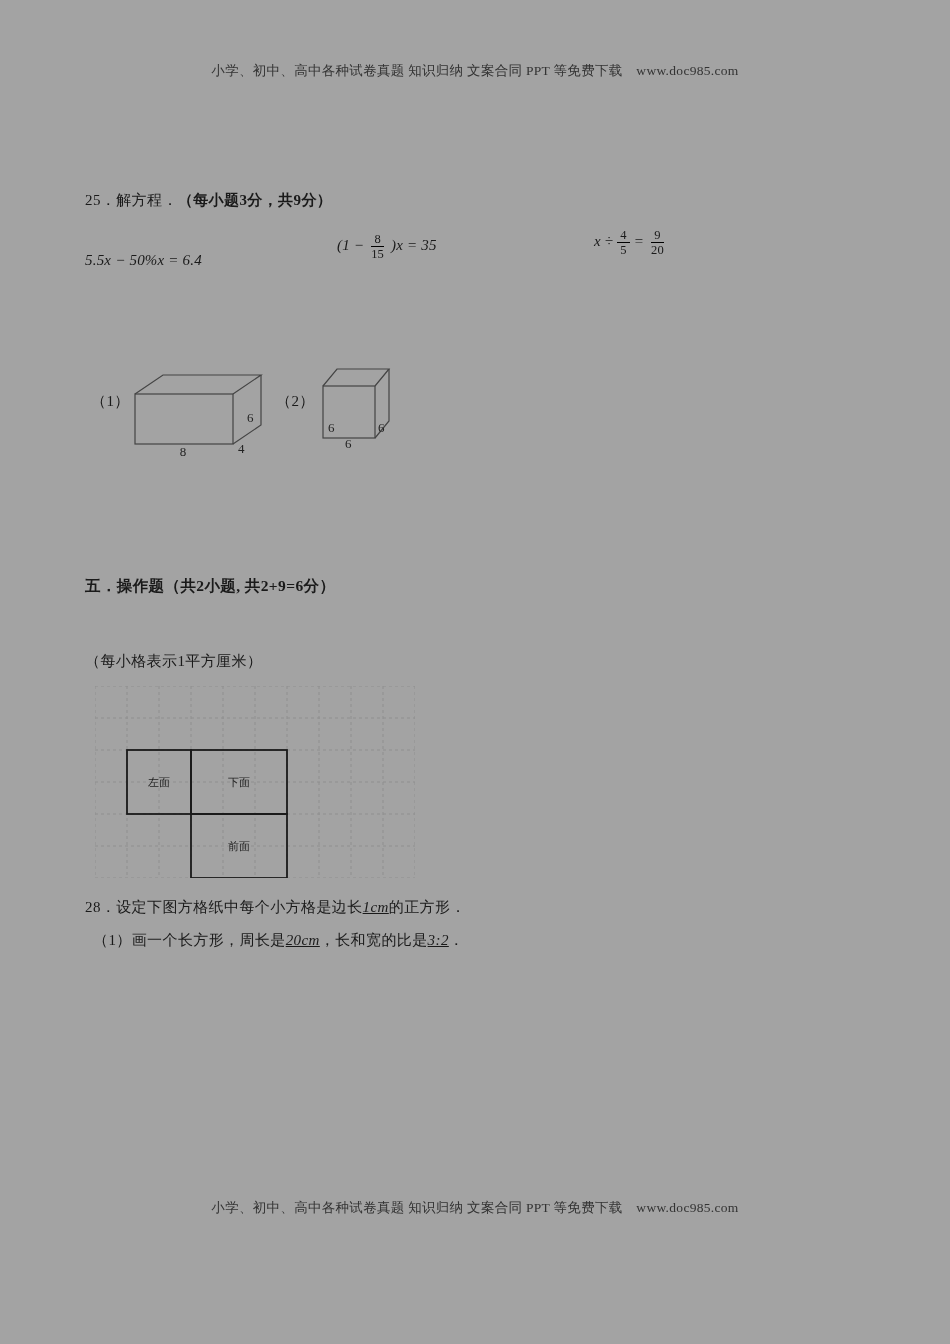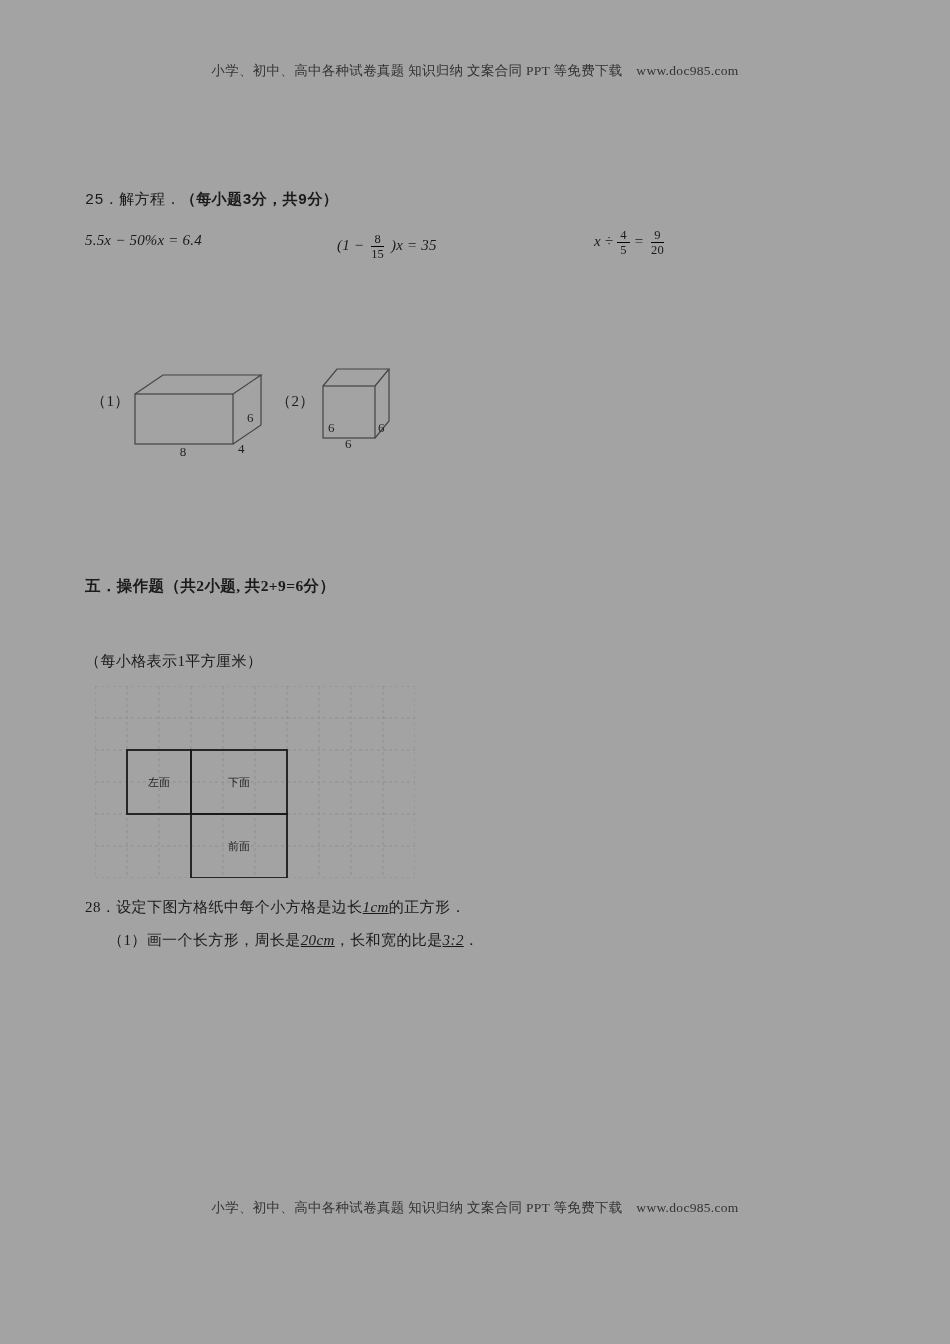--- a/index.html
+++ b/index.html
@@ -27,25 +27,25 @@
   .frac .den{padding:0 3px;}
   svg text{font-family:"Liberation Serif","DejaVu Serif",serif;}
 </style>
 </head>
 <body>
 
 <div class="page">
 
   <div class="abs centered hdr" style="top:62px;">小学、初中、高中各种试卷真题 知识归纳 文案合同 PPT 等免费下载　www.doc985.com</div>
 
-  <div class="abs qtext" style="left:85px;top:189px;font-family:Liberation Mono, monospace;">
+  <div class="abs qtext" style="left:85px;top:189px;">
     <span>25．解方程．</span><span class="bold">（每小题3分，共9分）</span>
   </div>
 
-  <div class="abs math" style="left:85px;top:232px;">5.5x − 50%x = 6.4</div>
+  <div class="abs math" style="left:85px;top:252px;">5.5x − 50%x = 6.4</div>
 
   <div class="abs math" style="left:337px;top:232px;">
     <span>(1 −</span><span class="frac">
         <span class="num">8</span>
         <span class="den">15</span>
       </span><span>)x = 35</span>
   </div>
 
   <div class="abs math" style="left:594px;top:228px;">
     <span>x ÷</span><span class="frac">
@@ -113,19 +113,19 @@
       <rect x="96" y="128" width="96" height="64"></rect>
     </g>
     <text x="64" y="100" font-size="11" fill="#222" text-anchor="middle">左面</text>
     <text x="144" y="100" font-size="11" fill="#222" text-anchor="middle">下面</text>
     <text x="144" y="164" font-size="11" fill="#222" text-anchor="middle">前面</text>
   </svg>
 
   <div class="abs qtext" style="left:85px;top:896px;">
     <span>28．设定下图方格纸中每个小方格是边长</span><span class="mathword">1cm</span><span>的正方形．</span>
   </div>
-  <div class="abs qtext" style="left:108px;top:929px;">
+  <div class="abs qtext" style="left:93px;top:929px;">
     <span>（1）画一个长方形，周长是</span><span class="mathword">20cm</span><span>，长和宽的比是</span><span class="mathword">3:2</span><span>．</span>
   </div>
 
   <div class="abs centered hdr" style="top:1199px;">小学、初中、高中各种试卷真题 知识归纳 文案合同 PPT 等免费下载　www.doc985.com</div>
 
 </div>
 
 </body></html>

